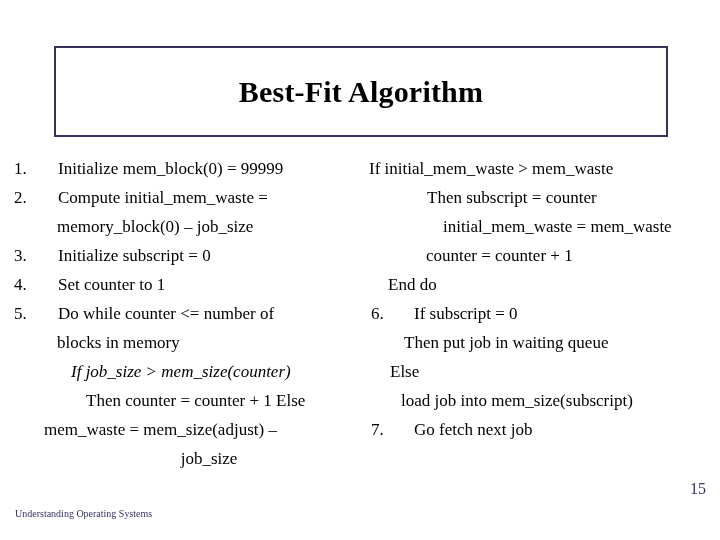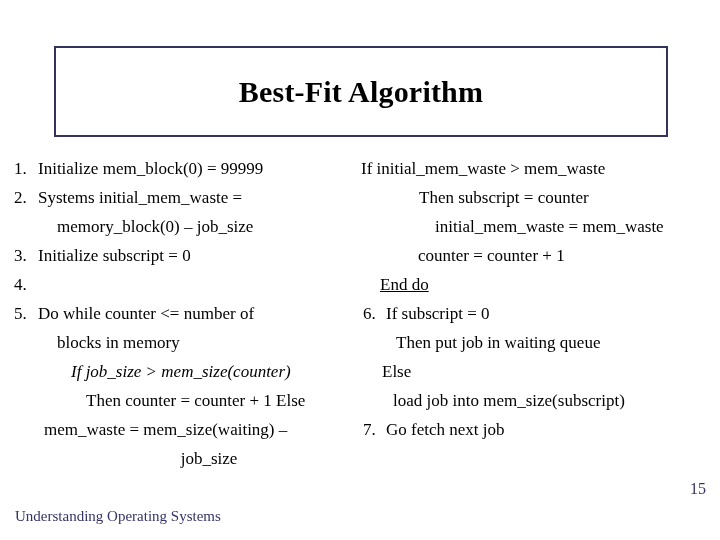--- a/index.html
+++ b/index.html
@@ -49,21 +49,21 @@
     top: 154px;
     font-size: 17px;
     line-height: 29px;
     color: #000000;
   }
   .col-left {
     left: 14px;
     width: 346px;
   }
   .col-right {
-    left: 352px;
+    left: 360px;
     width: 344px;
   }
 
   .line {
     white-space: nowrap;
   }
 
   
   .numbered {
     display: flex;
@@ -75,46 +75,47 @@
     flex: 0 0 24px;
     text-align: left;
   }
   .num-r {
     width: 23px;
     flex: 0 0 23px;
     text-align: left;
   }
   .numbered .txt {
     flex: 0 1 auto;
+    margin-left: 20px;
   }
 
   
   .i-l0  { padding-left: 43px; }
   .i-l1  { padding-left: 30px; }
   .i-l2  { padding-left: 57px; font-style: italic; }
   .i-l3  { padding-left: 72px; }
   .i-l4  { padding-left: 44px; text-align: center; }
 
   
   .i-r0  { padding-left: 9px;  }
   .i-r1  { padding-left: 67px; }
   .i-r2  { padding-left: 83px; }
   .i-r3  { padding-left: 66px; }
-  .i-r4  { padding-left: 28px; text-decoration: underline; }
+  .i-r4  { padding-left: 28px; }
   .i-r5  { padding-left: 44px; }
   .i-r6  { padding-left: 30px; }
   .i-r7  { padding-left: 41px; }
   .i-r8  { padding-left: 11px; }
 
   
   .footer-text {
     position: absolute;
     left: 15px;
     top: 508px;
-    font-size: 15px;
+    font-size: 10px;
     color: #333366;
     white-space: nowrap;
   }
   .page-number {
     position: absolute;
     right: 14px;
     top: 480px;
     font-size: 16px;
     color: #333366;
     text-align: center;
@@ -131,43 +132,44 @@
 
   <div class="col col-left">
 
     <div class="numbered">
       <span class="num">1.</span>
       <span class="txt">Initialize mem_block(0) = 99999</span>
     </div>
 
     <div class="numbered">
       <span class="num">2.</span>
-      <span class="txt">Systems initial_mem_waste =</span>
+      <span class="txt">Compute initial_mem_waste =</span>
     </div>
 
     <div class="line i-l0">memory_block(0) – job_size</div>
 
     <div class="numbered">
       <span class="num">3.</span>
       <span class="txt">Initialize subscript = 0</span>
     </div>
 
     <div class="numbered">
       <span class="num">4.</span>
+      <span class="txt">Set counter to 1</span>
     </div>
 
     <div class="numbered">
       <span class="num">5.</span>
       <span class="txt">Do while counter &lt;= number of</span>
     </div>
 
     <div class="line i-l0">blocks in memory</div>
     <div class="line i-l2">If job_size &gt; mem_size(counter)</div>
     <div class="line i-l3">Then counter = counter + 1 Else</div>
-    <div class="line i-l1">mem_waste = mem_size(waiting) –</div>
+    <div class="line i-l1">mem_waste = mem_size(adjust) –</div>
     <div class="line i-l4">job_size</div>
 
   </div>
 
   <div class="col col-right">
 
     <div class="line i-r0">If initial_mem_waste &gt; mem_waste</div>
     <div class="line i-r1">Then subscript = counter</div>
     <div class="line i-r2">initial_mem_waste = mem_waste</div>
     <div class="line i-r3">counter = counter + 1</div>

